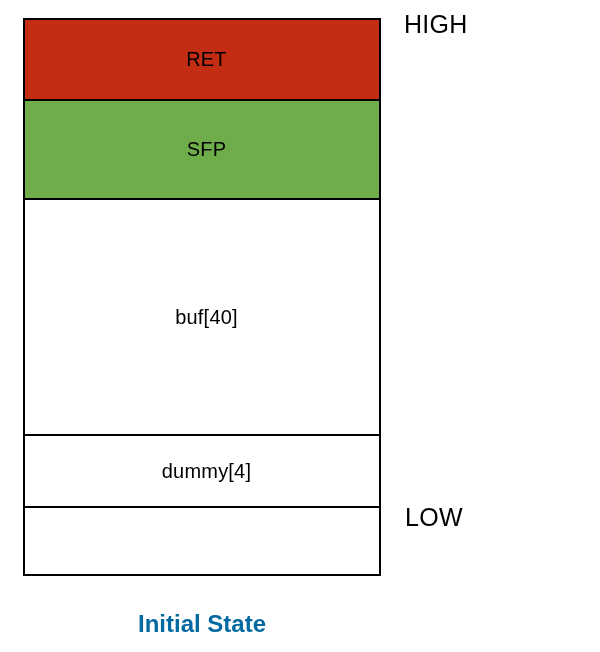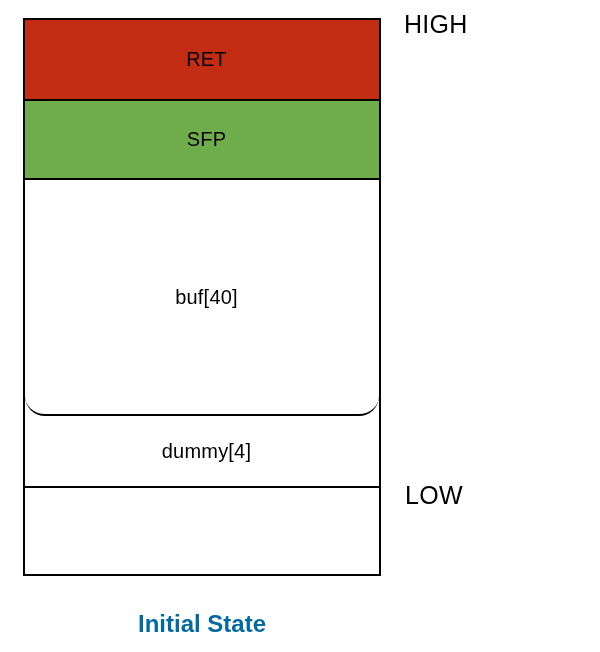--- a/index.html
+++ b/index.html
@@ -35,32 +35,32 @@
     box-sizing: border-box;
     font-size: 20px;
     color: #000000;
     letter-spacing: 0.2px;
     padding-left: 9px;
   }
   .segment:last-child {
     border-bottom: none;
   }
   .seg-ret   { height: 81px; }
-  .seg-sfp   { height: 79px; }
-  .seg-buf   { height: 236px; border-radius: 20px; }
+  .seg-sfp   { height: 99px; }
+  .seg-buf   { height: 236px; }
   .seg-dummy { height: 72px; }
   .seg-empty { flex: 1; }
   .side-label {
     position: absolute;
     font-size: 25px;
     color: #000000;
     letter-spacing: 0.3px;
   }
   .side-label.high { left: 404px; top: 10px; }
-  .side-label.low  { left: 405px; top: 481px; text-align: center; }
+  .side-label.low  { left: 405px; top: 503px; text-align: center; }
   .caption {
     position: absolute;
     left: 23px;
     top: 610px;
     width: 358px;
     text-align: center;
     font-size: 24px;
     font-weight: 700;
     color: #0369a1;
   }

